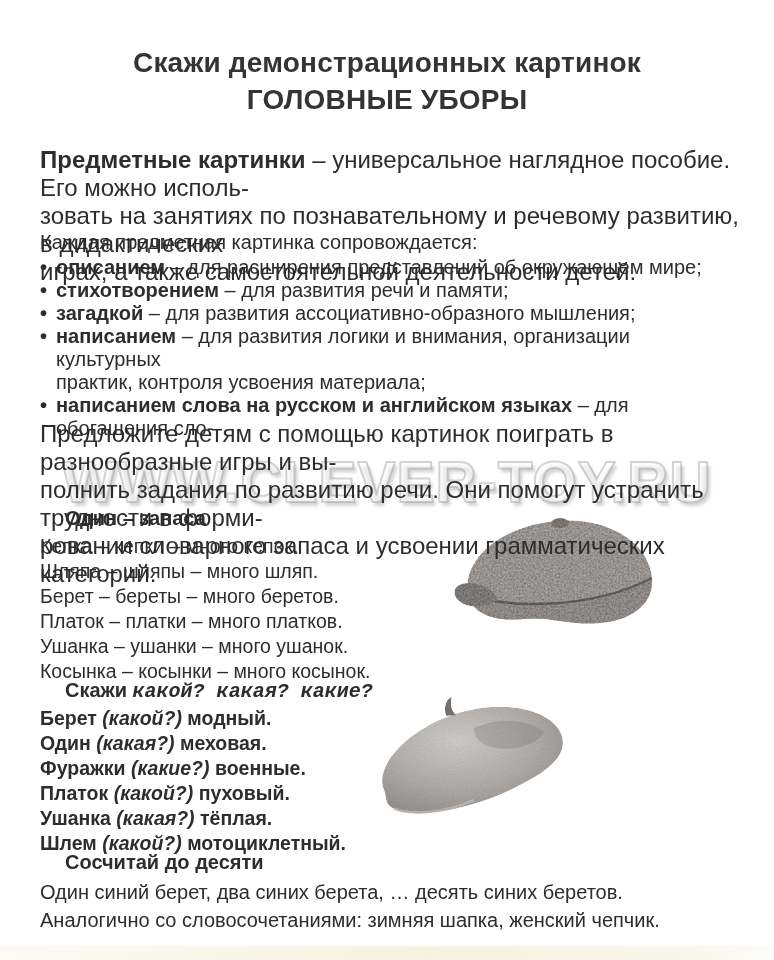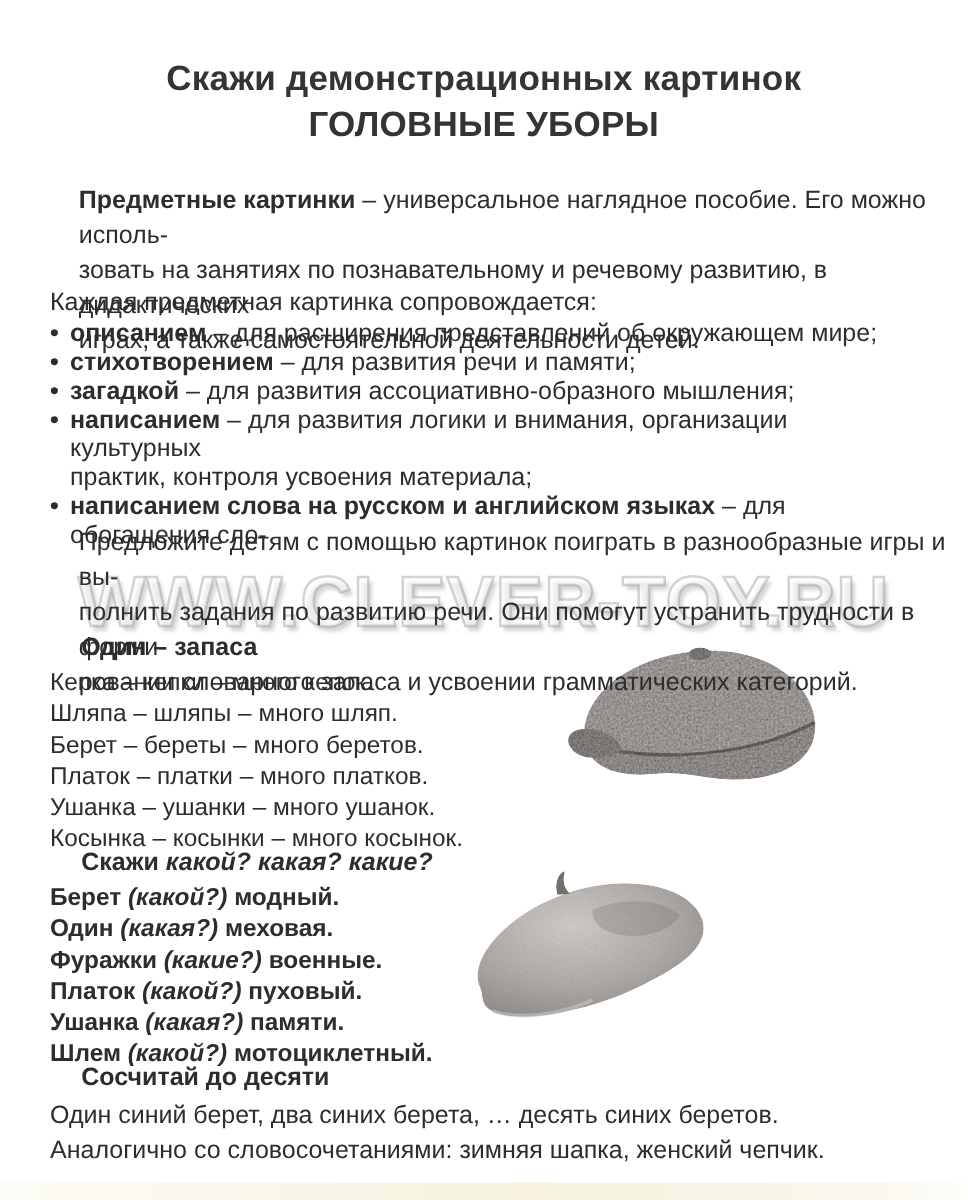--- a/index.html
+++ b/index.html
@@ -8,41 +8,41 @@
     font-family:"Liberation Sans","DejaVu Sans",sans-serif;
     color:#2d2d2d;overflow:hidden;
   }
   .title{
     position:absolute;top:44px;left:0;width:774px;text-align:center;
     font-weight:700;font-size:28px;line-height:37px;color:#343434;
     letter-spacing:.2px;
   }
   .para{
     position:absolute;left:40px;width:700px;
-    font-size:20px;line-height:28px;margin-left:23px;
+    font-size:24px;line-height:28px;
   }
   .para1{top:146px;}
   .list-intro{position:absolute;left:40px;top:228px;width:700px;font-size:20px;line-height:28px;}
   .bullets{position:absolute;left:40px;top:256px;width:700px;font-size:20px;line-height:23px;}
   .bullet-item{position:relative;padding-left:16px;}
   .bullet-item::before{content:"•";position:absolute;left:0;top:0;font-weight:700;}
   .para2{top:420px;z-index:2;}
   b{font-weight:700;}
   .watermark{
     position:absolute;top:446px;left:30px;width:714px;z-index:1;
     font-size:57px;line-height:72px;font-weight:700;text-align:center;
     color:rgba(255,255,255,0.55);
     -webkit-text-stroke:2px rgba(150,150,150,0.42);
     text-shadow:3px 4px 3px rgba(120,120,120,0.30);
     letter-spacing:1px;white-space:nowrap;
   }
   .sec-heading{
     position:absolute;left:65px;font-size:20px;font-weight:700;line-height:25px;z-index:2;
   }
-  .sec-heading .it{font-style:italic;}
+  .sec-heading .it{font-style:italic;font-family:Liberation Mono, monospace;}
   .sec-list{position:absolute;left:40px;font-size:19.5px;line-height:25px;z-index:2;}
   .sec-list .q{font-style:italic;}
   .sec1-h{top:506px;}
   .sec1-l{top:534px;}
   .sec2-h{top:678px;}
   .sec2-l{top:706px;font-weight:bold;}
   .sec3-h{top:850px;}
   .sec3-l{top:878px;font-size:20px;line-height:28px;}
   .hat{position:absolute;z-index:1;}
   .cap-wrap{left:448px;top:510px;width:222px;height:140px;}
@@ -124,21 +124,21 @@
       </g>
     </svg>
   </div>
 
   <div class="sec-heading sec2-h"><span>Скажи </span><span class="it">какой? какая? какие?</span></div>
   <div class="sec-list sec2-l">
     <div><span>Берет </span><span class="q">(какой?)</span><span> модный.</span></div>
     <div><span>Один </span><span class="q">(какая?)</span><span> меховая.</span></div>
     <div><span>Фуражки </span><span class="q">(какие?)</span><span> военные.</span></div>
     <div><span>Платок </span><span class="q">(какой?)</span><span> пуховый.</span></div>
-    <div><span>Ушанка </span><span class="q">(какая?)</span><span> памяти.</span></div>
+    <div><span>Ушанка </span><span class="q">(какая?)</span><span> тёплая.</span></div>
     <div><span>Шлем </span><span class="q">(какой?)</span><span> мотоциклетный.</span></div>
   </div>
 
   <div class="hat beret-wrap">
     <svg width="212" height="146" viewBox="0 0 212 146">
       <defs>
         <radialGradient id="beretg" cx="42%" cy="32%" r="80%">
           <stop offset="0%" stop-color="#d4d1ce"></stop>
           <stop offset="55%" stop-color="#b4b0ad"></stop>
           <stop offset="100%" stop-color="#8f8b88"></stop>

